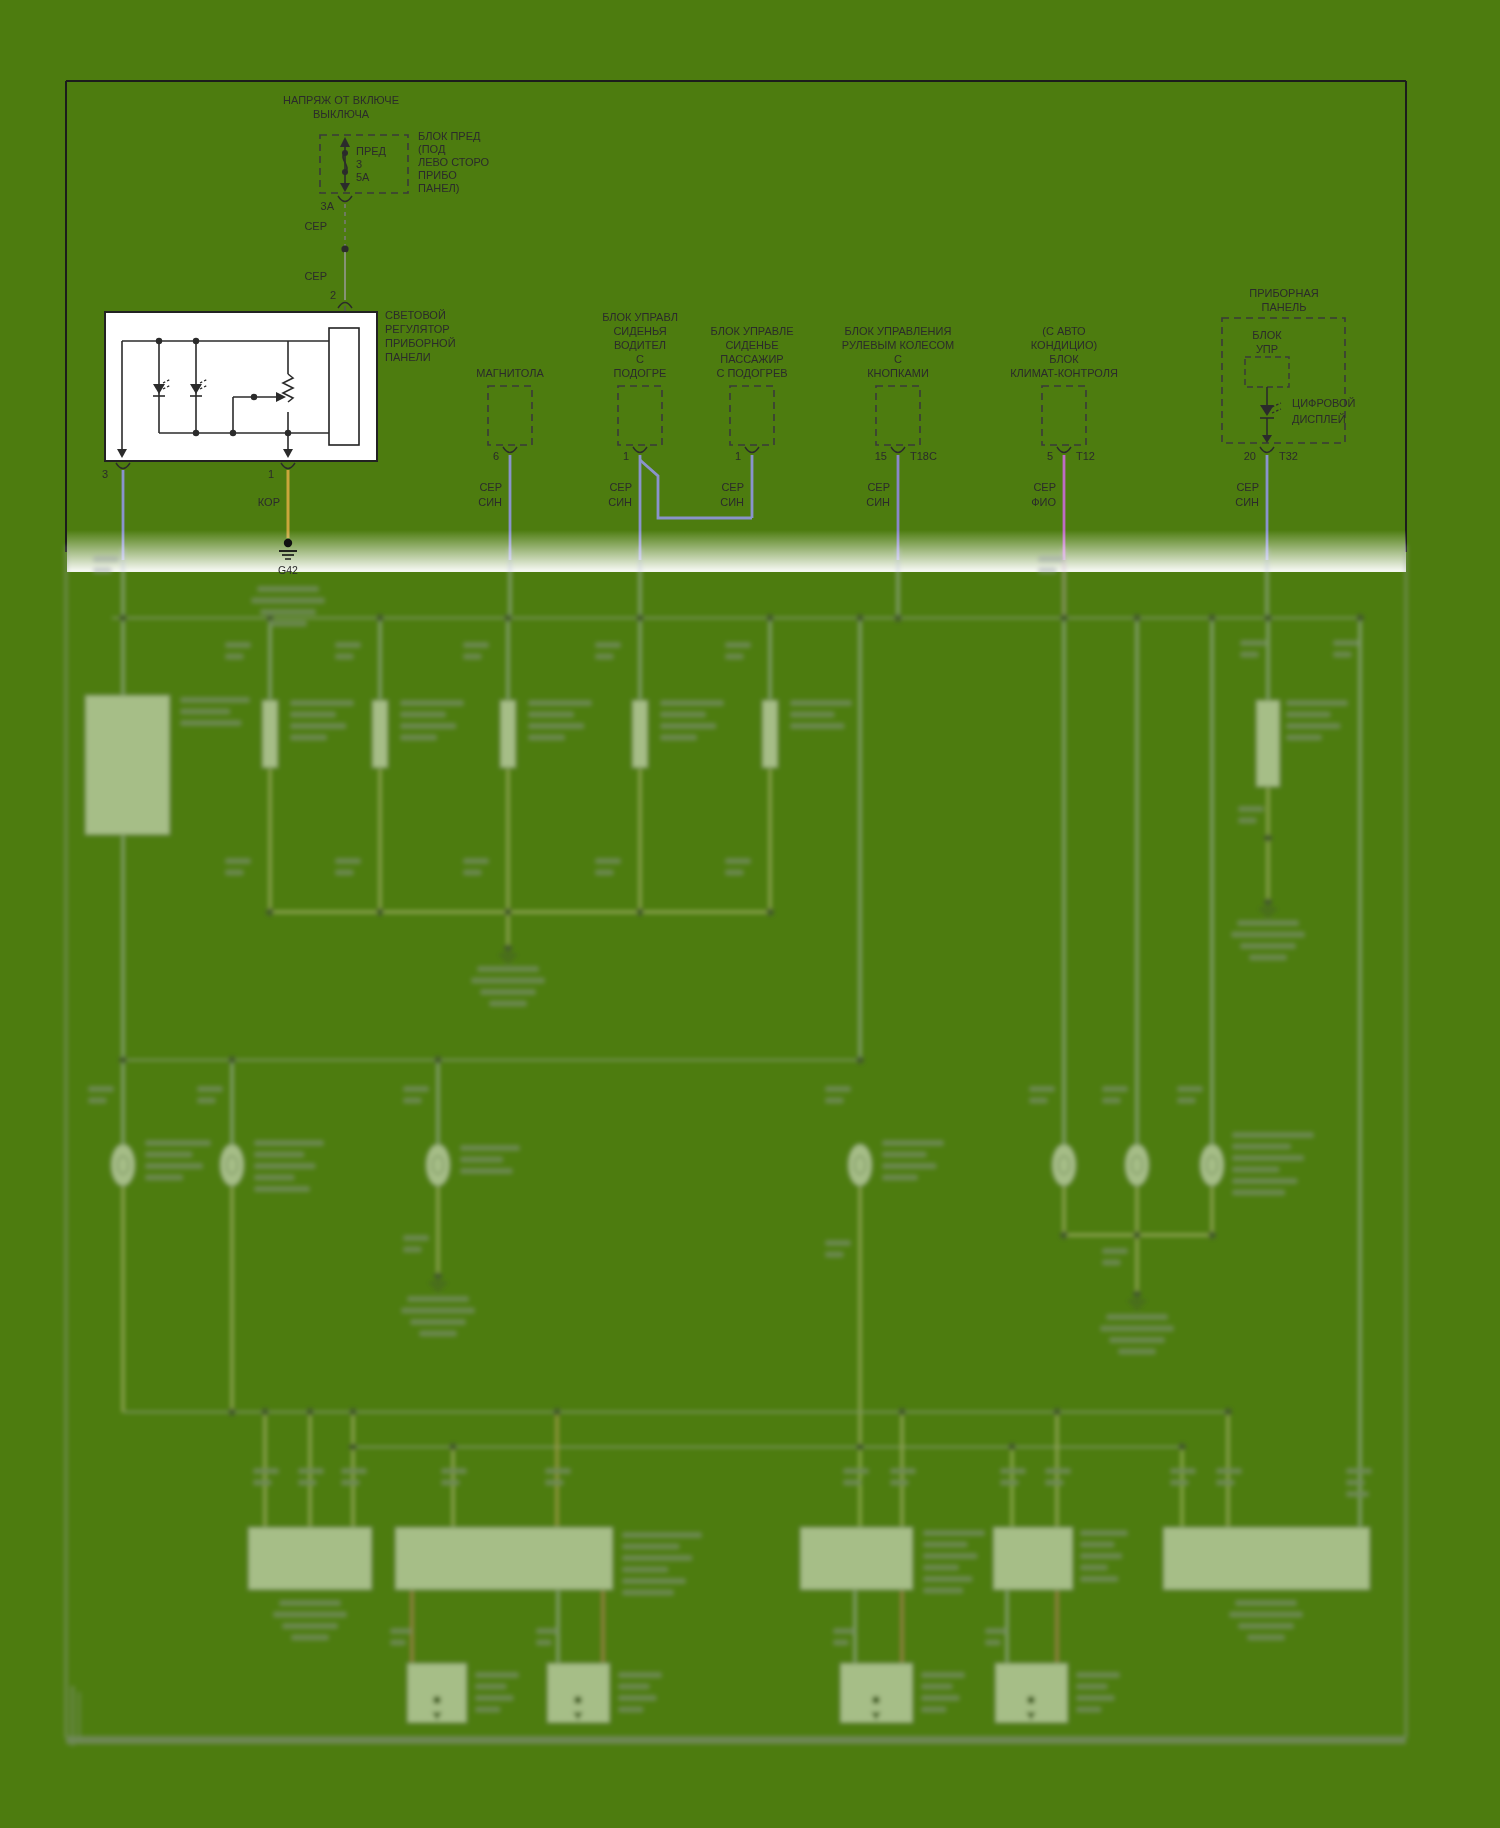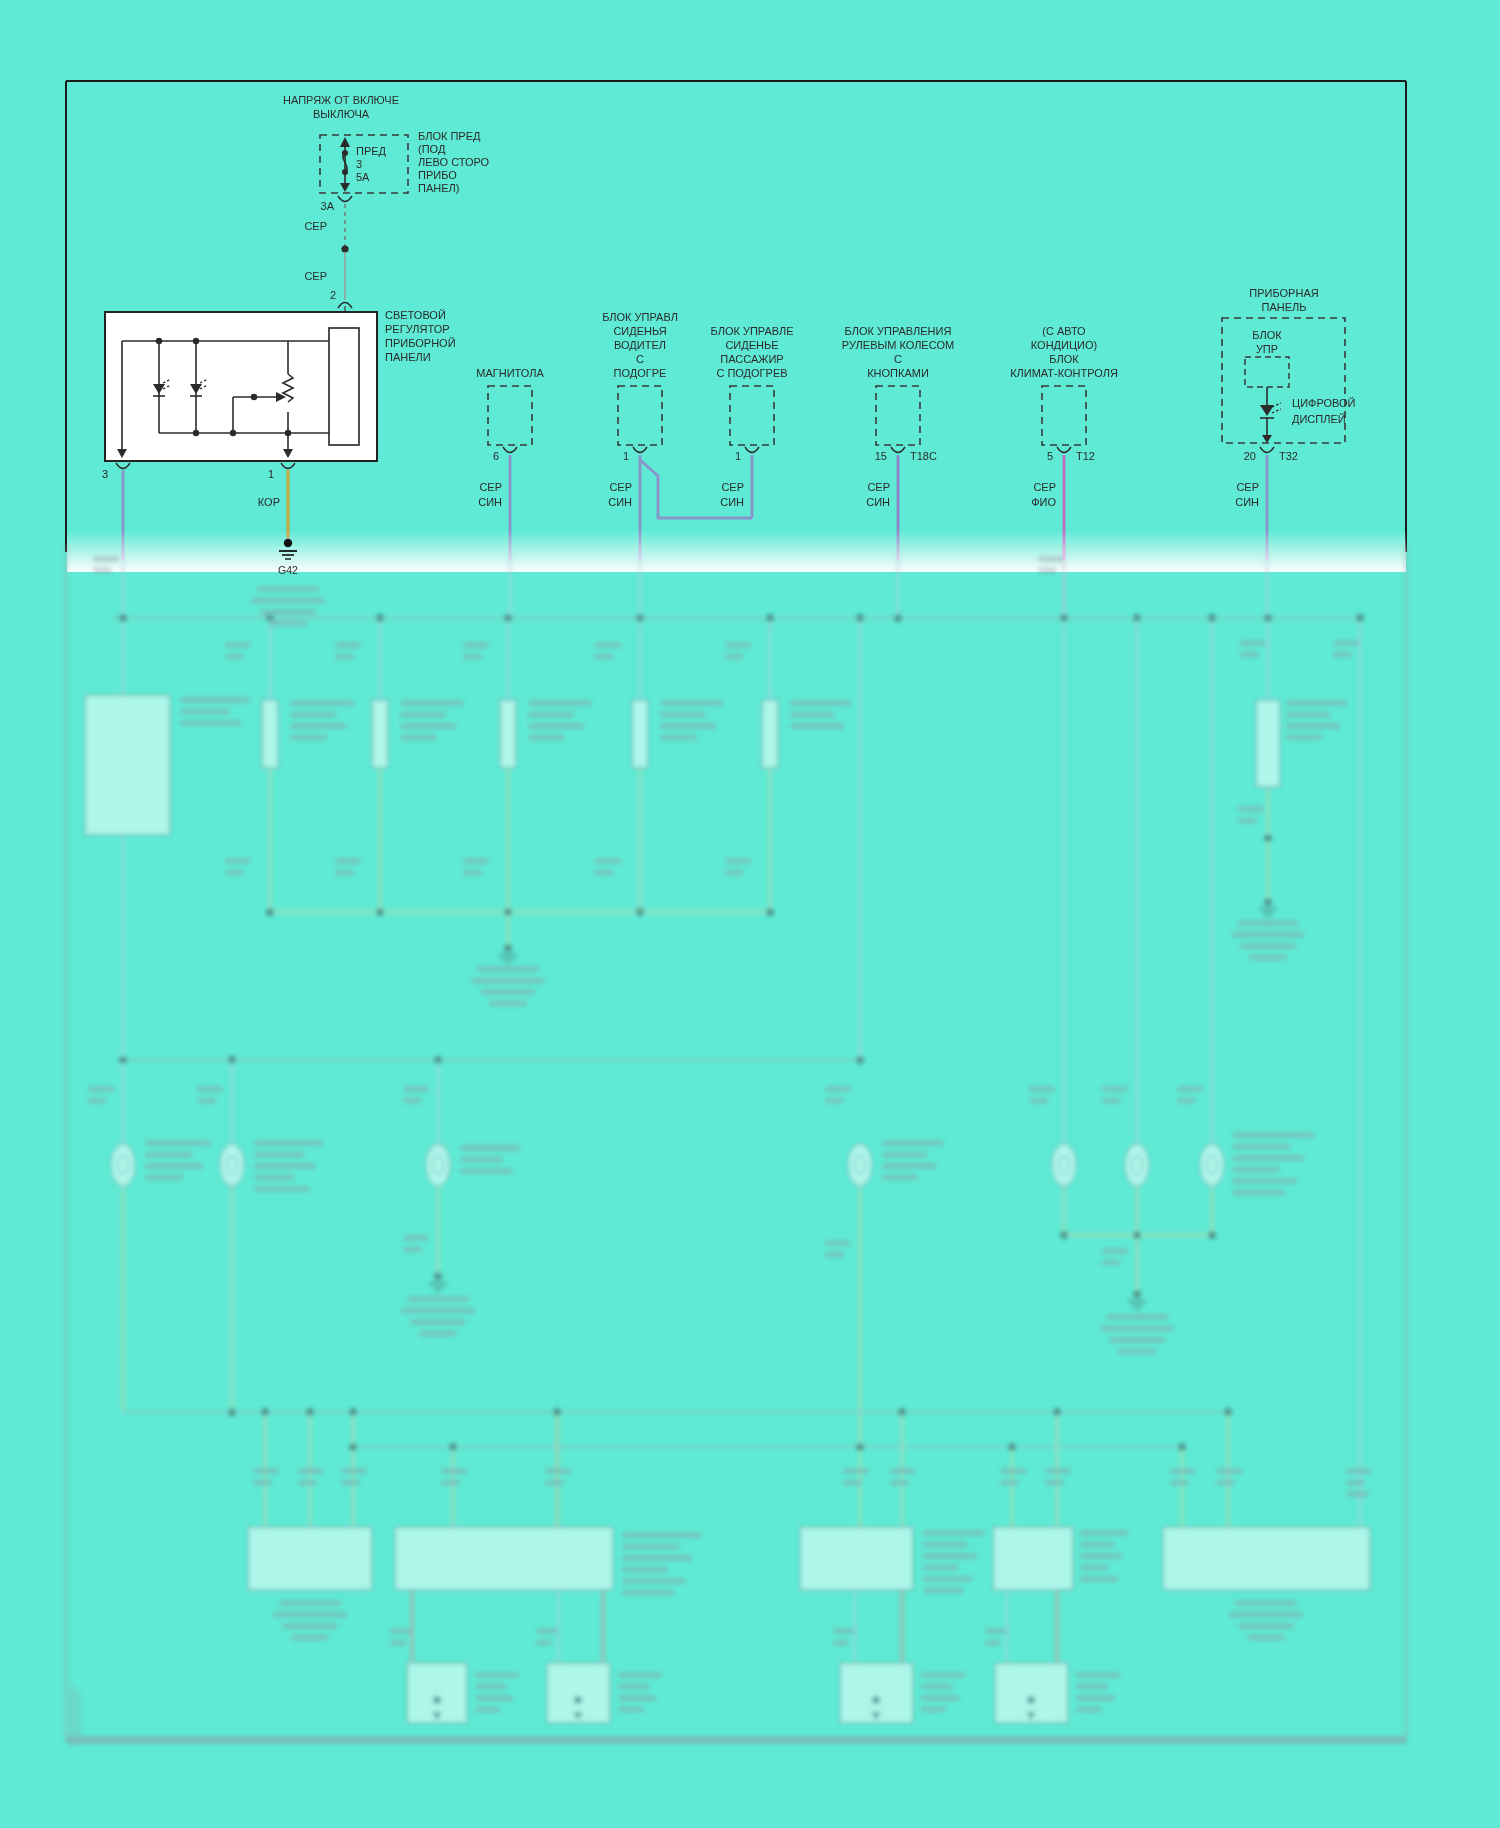--- a/index.html
+++ b/index.html
@@ -1,16 +1,16 @@
 <!DOCTYPE html>
 <html><head>
 <meta charset="utf-8">
 <style>
   html,body{margin:0;padding:0;background:#ffffff;}
-  .stage{position:relative;width:1500px;height:1828px;background:#5eead4;overflow:hidden;}
+  .stage{position:relative;width:1500px;height:1828px;background:#4d7c0f;overflow:hidden;}
   svg{display:block;}
   text{font-family:"Liberation Sans","DejaVu Sans",sans-serif;fill:#2b2b2b;}
   .lbl{font-size:11px;}
   .sm{font-size:10.5px;}
   .ink{stroke:#2b2b2b;}
 </style>
 </head>
 <body>
 
 <div class="stage">

